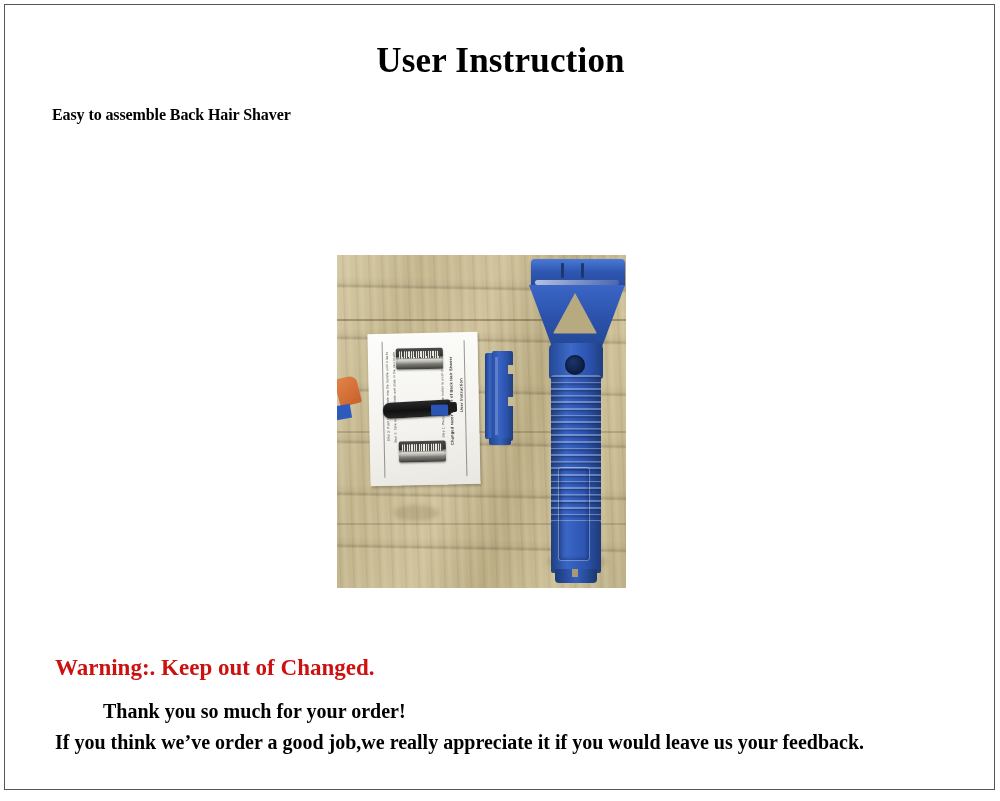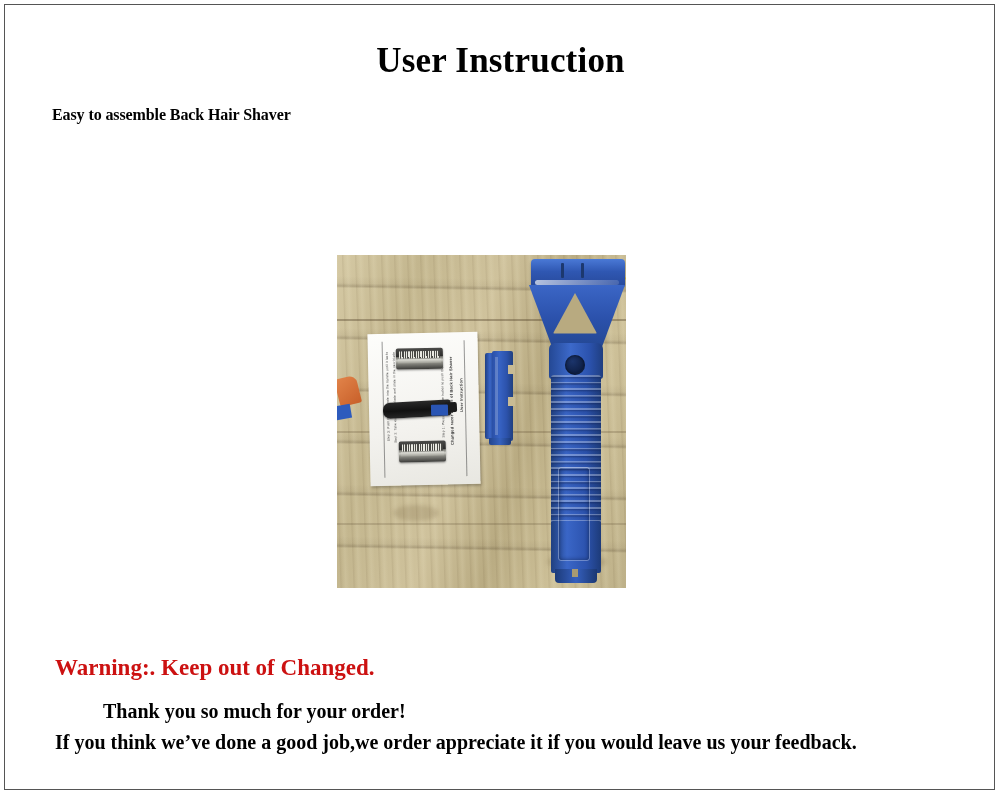--- a/index.html
+++ b/index.html
@@ -450,15 +450,15 @@
         <div class="inset"></div>
       </div>
       <div class="h-tip">
         <div class="gap"></div>
       </div>
     </div>
   </div>
 
   <div class="warning">Warning:. Keep out of Changed.</div>
   <div class="thanks">Thank you so much for your order!</div>
-  <div class="feedback">If you think we’ve done a good job,we order appreciate it if you would leave us your feedback.</div>
+  <div class="feedback">If you think we’ve order a good job,we really appreciate it if you would leave us your feedback.</div>
 
 </div>
 
 </body></html>

